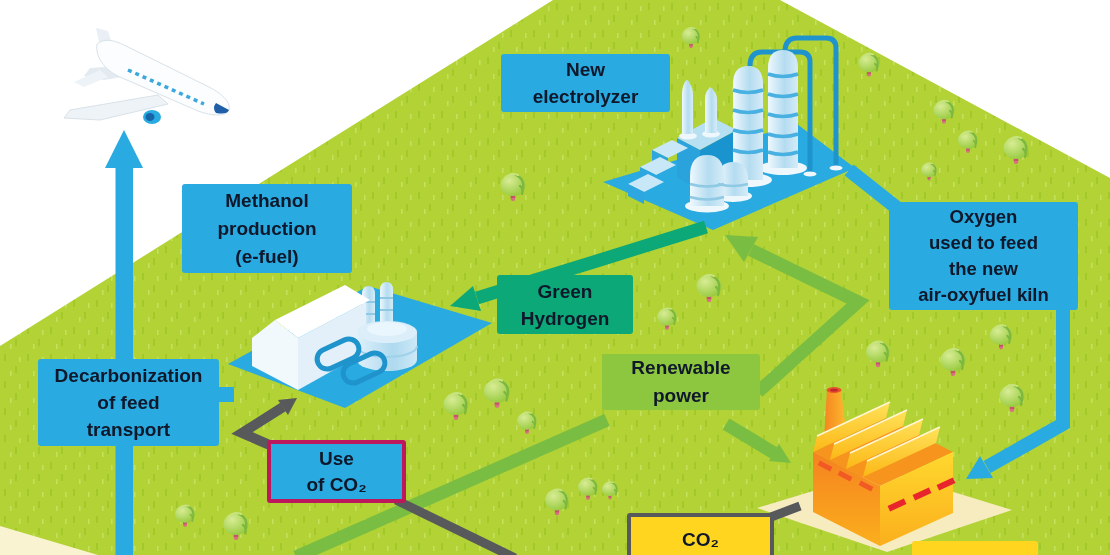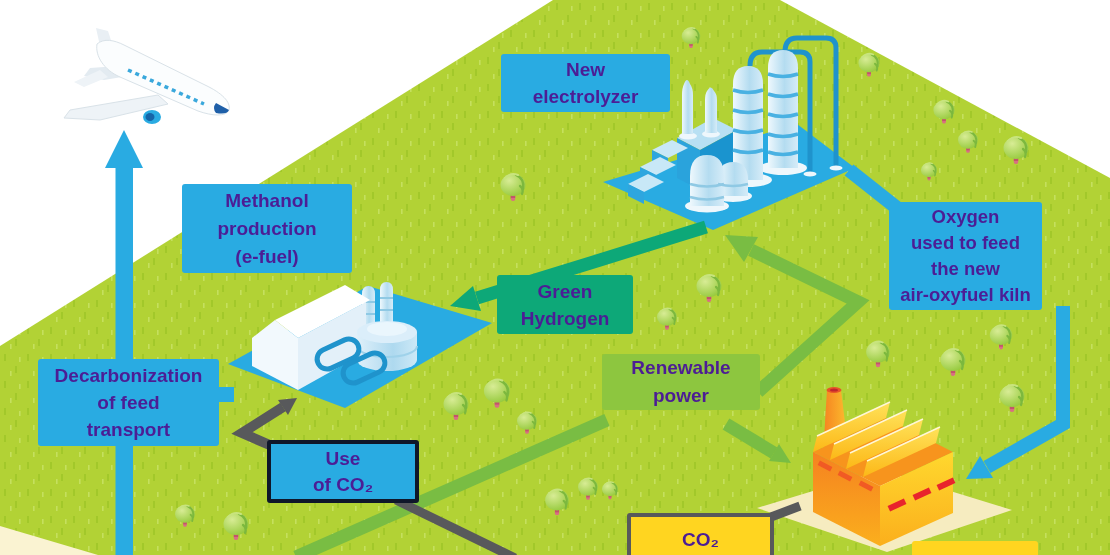--- a/index.html
+++ b/index.html
@@ -3,30 +3,30 @@
 <meta charset="utf-8">
 <style>
   html,body{margin:0;padding:0;}
   body{
     width:1110px;height:555px;position:relative;overflow:hidden;background:#ffffff;
     font-family:"Liberation Sans",sans-serif;
   }
   #scene-svg{position:absolute;left:0;top:0;width:1110px;height:555px;}
   .lbl{
     position:absolute;display:flex;align-items:center;justify-content:center;
-    text-align:center;white-space:pre-line;color:#4c1d95;font-weight:700;
+    text-align:center;white-space:pre-line;color:#0f172a;font-weight:700;
     font-size:19px;border-radius:3px;box-sizing:border-box;z-index:5;
   }
   #lbl-methanol   {left:182px;top:184px;width:170px;height:89px;background:#29abe2;line-height:28px;}
   #lbl-electrolyzer{left:501px;top:54px;width:169px;height:58px;background:#29abe2;line-height:27px;}
   #lbl-ghyd       {left:497px;top:227px;width:136px;height:59px;background:#0da878;line-height:27px;margin-top:48px;}
-  #lbl-oxygen     {left:889px;top:202px;width:153px;height:108px;background:#29abe2;line-height:26px;font-size:18.5px;}
+  #lbl-oxygen     {left:889px;top:202px;width:189px;height:108px;background:#29abe2;line-height:26px;font-size:18.5px;}
   #lbl-renew      {left:602px;top:354px;width:158px;height:56px;background:#8dc63f;line-height:28px;}
   #lbl-decarb     {left:38px;top:359px;width:181px;height:87px;background:#29abe2;line-height:27px;}
-  #lbl-useco2     {left:267px;top:440px;width:152px;height:63px;background:#29abe2;border:4px solid #0f172a;line-height:26px;}
+  #lbl-useco2     {left:267px;top:440px;width:139px;height:63px;background:#29abe2;border:4px solid #be185d;line-height:26px;}
   #lbl-capture    {left:627px;top:513px;width:147px;height:80px;background:#ffd520;border:4px solid #58595b;line-height:27px;}
   #lbl-obourg     {left:912px;top:541px;width:126px;height:46px;background:#ffd520;line-height:27px;}
 </style>
 </head>
 <body>
 
 <svg id="scene-svg" viewBox="0 0 1110 555">
   <defs>
     <radialGradient id="treeG" cx="35%" cy="30%" r="75%">
       <stop offset="0" stop-color="#d8ec95"></stop>

